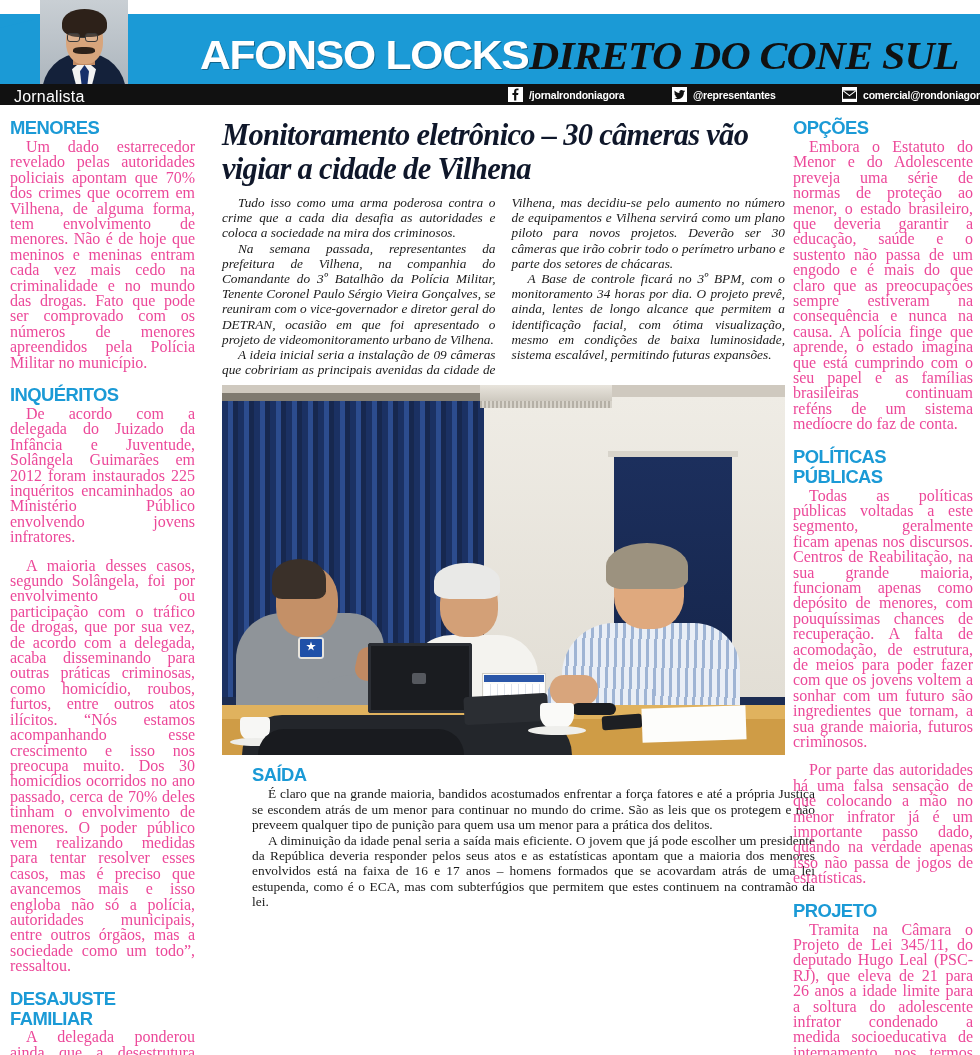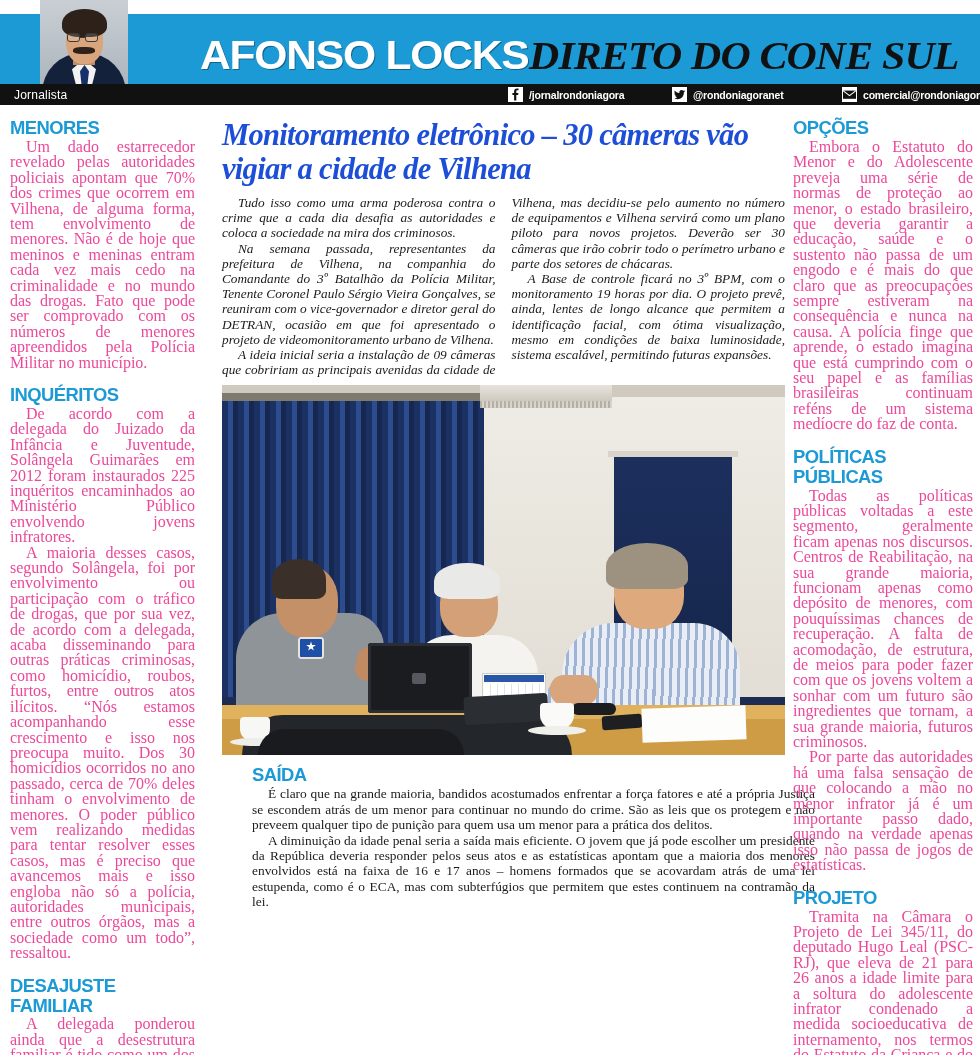--- a/index.html
+++ b/index.html
@@ -109,21 +109,21 @@
     transform-origin: left center;
   }
   .mast-bar {
     position: absolute; left: 0; top: 84px;
     width: 980px; height: 21px;
     background: #111111;
   }
   .mast-role {
     position: absolute; left: 14px; top: 88px;
     font-family: "Liberation Sans", sans-serif;
-    font-size: 12px; color: #ffffff; letter-spacing: .2px;
+    font-size: 16px; color: #ffffff; letter-spacing: .2px;
   }
   .social {
     position: absolute; top: 86px; height: 17px;
     display: flex; align-items: center; gap: 6px;
   }
   .social .glyph {
     width: 15px; height: 15px; background: #ffffff;
     display: flex; align-items: center; justify-content: center;
     color: #111; font-family: "Liberation Sans", sans-serif;
     font-weight: bold; font-size: 12px; line-height: 1;
@@ -161,30 +161,30 @@
     margin: 0;
     font-family: Liberation Serif, serif;
     font-size: 16px;
     line-height: 15.4px;
     color: #ec4899;
     text-align: justify;
     text-indent: 16px;
     hyphens: auto;
     -webkit-hyphens: auto;
   }
-  p.body + p.body { margin-top: 0; }
+  p.body + p.body { margin-top: 13px; }
 
   
   .headline {
     font-family: "Liberation Serif", serif;
     font-weight: bold;
     font-style: italic;
     font-size: 30.5px;
     line-height: 34px;
-    color: #1d4ed8;
+    color: #0f172a;
     letter-spacing: -0.7px;
     margin: 0 0 9px 0;
   }
 
   
   .lead-cols {
     column-count: 2;
     column-gap: 16px;
     margin-bottom: 8px;
   }
@@ -337,21 +337,21 @@
       <span class="txt">/jornalrondoniagora</span>
     </div>
 
     <div class="social" id="soc-tw">
       <span class="glyph tw-bird">
         <svg width="15" height="15" viewBox="0 0 15 15" aria-hidden="true">
           <rect width="15" height="15" fill="#ffffff"></rect>
           <path d="M13 4.1c-.4.2-.85.33-1.3.38.47-.28.83-.72 1-1.25-.44.26-.93.45-1.45.55A2.28 2.28 0 0 0 7.36 5.9c-1.9-.1-3.58-1-4.7-2.4a2.3 2.3 0 0 0 .7 3.05c-.37 0-.72-.11-1.03-.28v.03c0 1.1.78 2.02 1.82 2.23-.33.09-.68.1-1.02.04a2.29 2.29 0 0 0 2.13 1.59 4.58 4.58 0 0 1-3.4.95 6.45 6.45 0 0 0 3.5 1.03c4.2 0 6.5-3.48 6.5-6.5v-.3c.45-.32.83-.72 1.14-1.18z" fill="#111111"></path>
         </svg>
       </span>
-      <span class="txt">@rondoniagoranet</span>
+      <span class="txt">@representantes</span>
     </div>
 
     <div class="social" id="soc-ml">
       <span class="glyph env">
         <svg width="15" height="15" viewBox="0 0 15 15" aria-hidden="true">
           <rect width="15" height="15" fill="#ffffff"></rect>
           <rect x="1" y="3.6" width="13" height="8.2" fill="#111111"></rect>
           <path d="M1 3.6 L7.5 8.6 L14 3.6" fill="none" stroke="#ffffff" stroke-width="1.1"></path>
         </svg>
       </span>
@@ -373,21 +373,21 @@
   </div>
 
   <div class="col" id="col-mid">
 
     <h1 class="headline">Monitoramento eletrônico – 30 câmeras vão vigiar a cidade de Vilhena</h1>
 
     <div class="lead-cols">
       <p>Tudo isso como uma arma poderosa contra o crime que a cada dia desafia as autoridades e coloca a sociedade na mira dos criminosos.</p>
       <p>Na semana passada, representantes da prefeitura de Vilhena, na companhia do Comandante do 3º Batalhão da Polícia Militar, Tenente Coronel Paulo Sérgio Vieira Gonçalves, se reuniram com o vice-governador e diretor geral do DETRAN, ocasião em que foi apresentado o projeto de videomonitoramento urbano de Vilhena.</p>
       <p>A ideia inicial seria a instalação de 09 câmeras que cobririam as principais avenidas da cidade de Vilhena, mas decidiu-se pelo aumento no número de equipamentos e Vilhena servirá como um plano piloto para novos projetos. Deverão ser 30 câmeras que irão cobrir todo o perímetro urbano e parte dos setores de chácaras.</p>
-      <p>A Base de controle ficará no 3º BPM, com o monitoramento 19 horas por dia. O projeto prevê, ainda, lentes de longo alcance que permitem a identificação facial, com ótima visualização, mesmo em condições de baixa luminosidade, sistema escalável, permitindo futuras expansões.</p>
+      <p>A Base de controle ficará no 3º BPM, com o monitoramento 34 horas por dia. O projeto prevê, ainda, lentes de longo alcance que permitem a identificação facial, com ótima visualização, mesmo em condições de baixa luminosidade, sistema escalável, permitindo futuras expansões.</p>
     </div>
 
     <div class="photo-wrap">
       <div class="ph ph-ceil"></div>
       <div class="ph ph-wallR"></div>
       <div class="ph ph-blinds"></div>
       <div class="ph ph-blindtop"></div>
       <div class="ph ph-ac"></div>
       <div class="ph ph-ac2"></div>
       <div class="ph ph-doorframe"></div>

